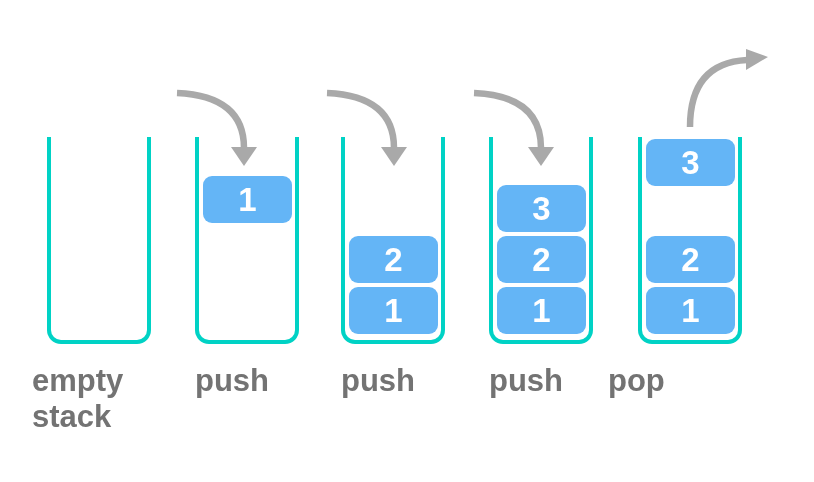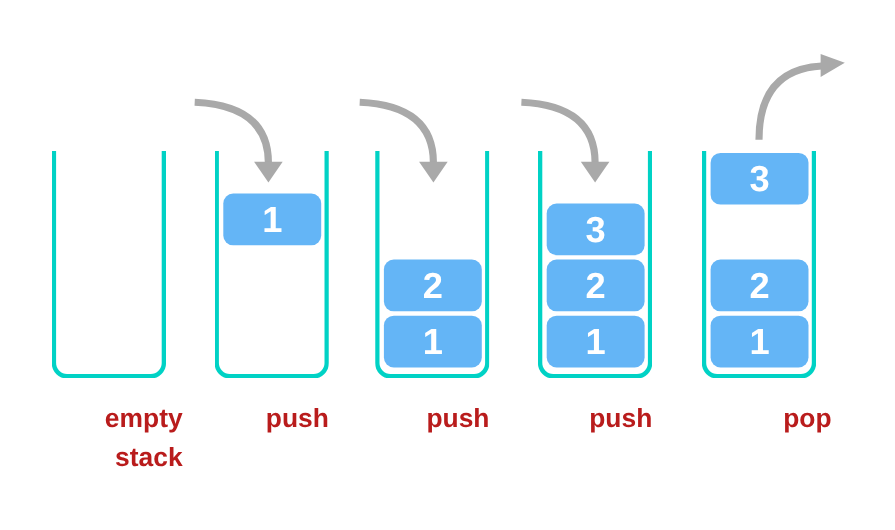--- a/index.html
+++ b/index.html
@@ -51,25 +51,25 @@
     color: #ffffff;
     font-size: 33px;
     font-weight: bold;
     line-height: 47px;
     text-align: center;
   }
   .label {
     position: absolute;
     top: 363px;
     width: 104px;
-    color: #b91c1c;
-    font-size: 24px;
+    color: #737373;
+    font-size: 31px;
     font-weight: bold;
     line-height: 36px;
-    text-align: right;
+    text-align: left;
   }
   .label.two-line {
     width: 134px;
   }
 </style>
 </head>
 <body>
 
 <div class="canvas">
 
@@ -107,15 +107,15 @@
   <div class="stack-u" style="left:489px; top:137px;"></div>
   <div class="box" style="left:497px; top:185px;">3</div>
   <div class="box" style="left:497px; top:236px;">2</div>
   <div class="box" style="left:497px; top:287px;">1</div>
   <div class="label" style="left:489px;">push</div>
 
   <div class="stack-u" style="left:638px; top:137px;"></div>
   <div class="box" style="left:646px; top:139px;">3</div>
   <div class="box" style="left:646px; top:236px;">2</div>
   <div class="box" style="left:646px; top:287px;">1</div>
-  <div class="label" style="left:652px;">pop</div>
+  <div class="label" style="left:608px;">pop</div>
 
 </div>
 
 </body></html>

